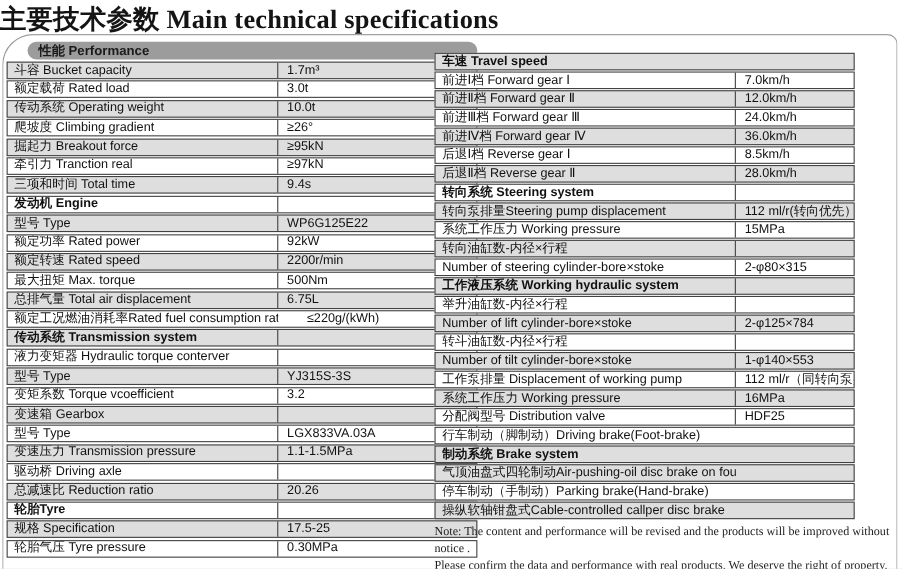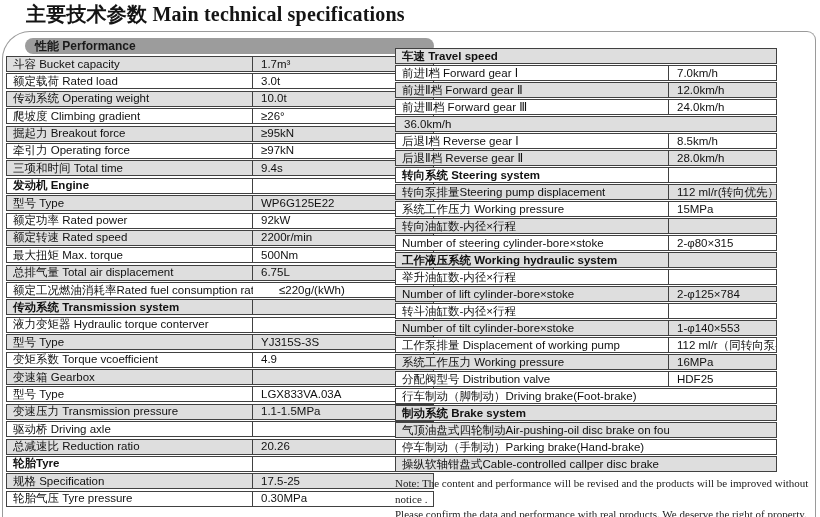--- a/index.html
+++ b/index.html
@@ -1,21 +1,21 @@
 <!DOCTYPE html>
 <html><head>
 <meta charset="utf-8">
 <style>
   * { margin:0; padding:0; box-sizing:border-box; }
   html,body { width:820px; height:517px; background:#fff; overflow:hidden;
               font-family:"Liberation Sans","DejaVu Sans",sans-serif; color:#111; }
   .page { position:relative; width:820px; height:517px; }
 
-  .page-title { position:absolute; left:26px; top:1px; font-family:"Liberation Serif","DejaVu Serif",serif;
-                font-weight:bold; font-size:20px; letter-spacing:.2px; color:#141414; }
+  .page-title { position:absolute; left:0; top:1px; font-family:"Liberation Serif","DejaVu Serif",serif;
+                font-weight:bold; font-size:24px; letter-spacing:.2px; color:#141414; }
 
   .frame { position:absolute; left:2px; top:31px; width:814px; height:500px;
            border:1.5px solid #9a9a9a; border-bottom:none; border-radius:28px 9px 0 0; }
 
   .spec-table { position:absolute; }
   #left-table  { left:6px;  top:38px; width:428px; }
   #right-table { left:395px; top:48px; width:382px; }
 
   .pill { height:16px; margin:0 0 2px 19px; background:#9c9c9c; border-radius:9px;
           font-weight:bold; font-size:12px; line-height:16px; padding-left:10px; color:#1a1a1a; }
@@ -63,21 +63,21 @@
         </div>
         <div class="row data">
           <div class="cell label">爬坡度 Climbing gradient</div>
           <div class="cell value">≥26°</div>
         </div>
         <div class="row data shade">
           <div class="cell label">掘起力 Breakout force</div>
           <div class="cell value">≥95kN</div>
         </div>
         <div class="row data">
-          <div class="cell label">牵引力 Operating force</div>
+          <div class="cell label">牵引力 Tranction real</div>
           <div class="cell value">≥97kN</div>
         </div>
         <div class="row data shade">
           <div class="cell label">三项和时间 Total time</div>
           <div class="cell value">9.4s</div>
         </div>
         <div class="row section">
           <div class="cell label">发动机 Engine</div>
           <div class="cell value"></div>
         </div>
@@ -112,21 +112,21 @@
         <div class="row data">
           <div class="cell label">液力变矩器 Hydraulic torque conterver</div>
           <div class="cell value"></div>
         </div>
         <div class="row data shade">
           <div class="cell label">型号 Type</div>
           <div class="cell value">YJ315S-3S</div>
         </div>
         <div class="row data">
           <div class="cell label">变矩系数 Torque vcoefficient</div>
-          <div class="cell value">4.9</div>
+          <div class="cell value">3.2</div>
         </div>
         <div class="row data shade">
           <div class="cell label">变速箱 Gearbox</div>
           <div class="cell value"></div>
         </div>
         <div class="row data">
           <div class="cell label">型号 Type</div>
           <div class="cell value">LGX833VA.03A</div>
         </div>
         <div class="row data shade">
@@ -167,20 +167,21 @@
         </div>
         <div class="row data shade">
           <div class="cell label">前进Ⅱ档 Forward gear Ⅱ</div>
           <div class="cell value">12.0km/h</div>
         </div>
         <div class="row data">
           <div class="cell label">前进Ⅲ档 Forward gear Ⅲ</div>
           <div class="cell value">24.0km/h</div>
         </div>
         <div class="row data shade">
+          <div class="cell label">前进Ⅳ档 Forward gear Ⅳ</div>
           <div class="cell value">36.0km/h</div>
         </div>
         <div class="row data">
           <div class="cell label">后退Ⅰ档 Reverse gear Ⅰ</div>
           <div class="cell value">8.5km/h</div>
         </div>
         <div class="row data shade">
           <div class="cell label">后退Ⅱ档 Reverse gear Ⅱ</div>
           <div class="cell value">28.0km/h</div>
         </div>

